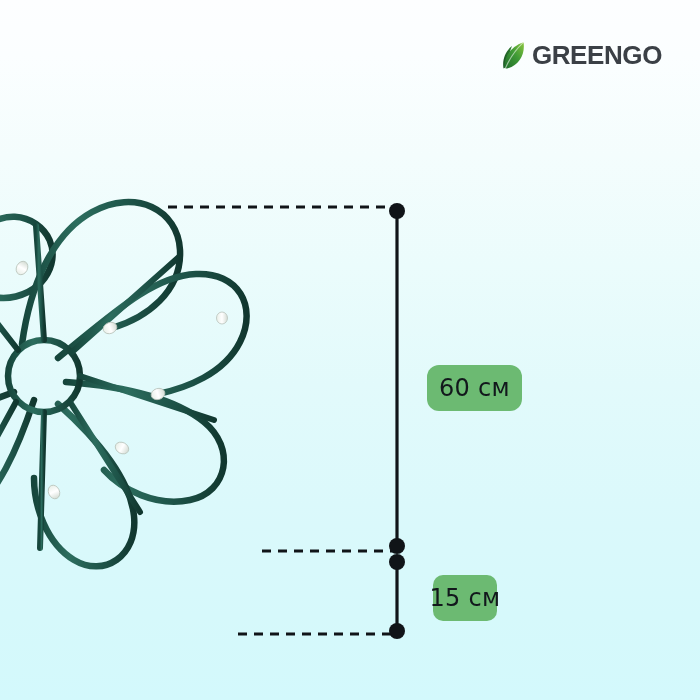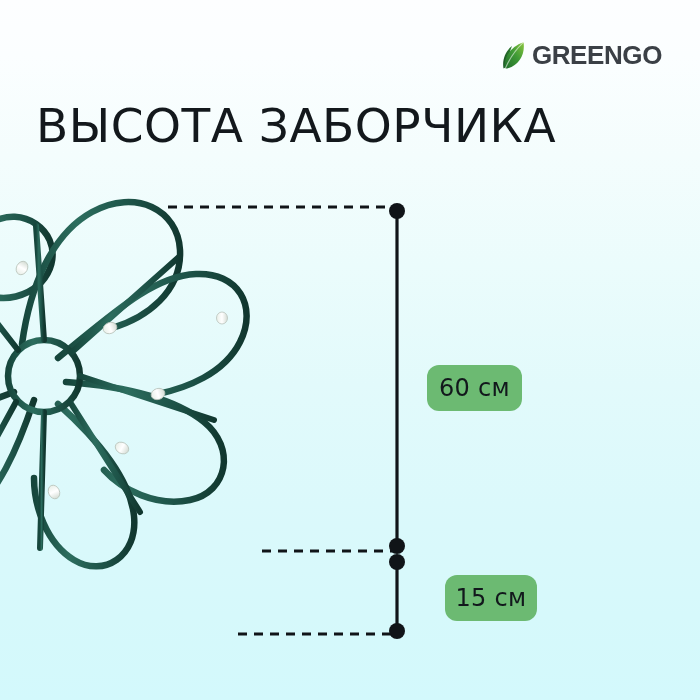--- a/index.html
+++ b/index.html
@@ -95,24 +95,25 @@
     white-space: nowrap;
     margin-top: 8px;
   }
   #badge-60 {
     left: 427px;
     top: 357px;
     width: 95px;
     height: 46px;
   }
   #badge-15 {
-    left: 445px;
+    left: 433px;
     top: 567px;
-    width: 92px;
+    width: 64px;
     height: 46px;
+    border-radius: 10px;
   }
 </style>
 </head>
 <body>
 
 <div id="stage">
 
   <div id="brand">
     <span class="leaf-wrap">
       <svg viewBox="0 0 30 32" width="30" height="32" aria-hidden="true">
@@ -131,21 +132,20 @@
         <path d="M4.5 29.5 C3.0 20.5 6.5 12.0 13.0 7.0 C10.5 13.0 9.0 19.5 9.2 26.0 Z" fill="url(#leafGradB)"></path>
 
         <path d="M5.2 29.0 C5.0 17.5 12.0 7.5 24.5 3.2 C26.5 15.0 20.0 26.5 8.2 29.4 C7.2 29.6 6.1 29.4 5.2 29.0 Z" fill="url(#leafGradA)"></path>
 
         <path d="M6.4 29.2 C10.5 19.5 16.5 11.0 24.3 3.4" stroke="#ffffff" stroke-opacity="0.55" stroke-width="1.1" fill="none" stroke-linecap="round"></path>
       </svg>
     </span>
     <span class="brand-text">GREENGO</span>
   </div>
 
-  <div id="page-title">ВЫСОТА ЗАБОРЧИКА</div>
 
   <svg id="artwork" viewBox="0 0 700 700">
     <defs>
       <linearGradient id="wireShade" x1="0" y1="0" x2="1" y2="0">
         <stop offset="0%" stop-color="#16463c"></stop>
         <stop offset="35%" stop-color="#2c6d5e"></stop>
         <stop offset="70%" stop-color="#1d5247"></stop>
         <stop offset="100%" stop-color="#11372f"></stop>
       </linearGradient>
       <linearGradient id="capGrad" x1="0" y1="0" x2="1" y2="0">

